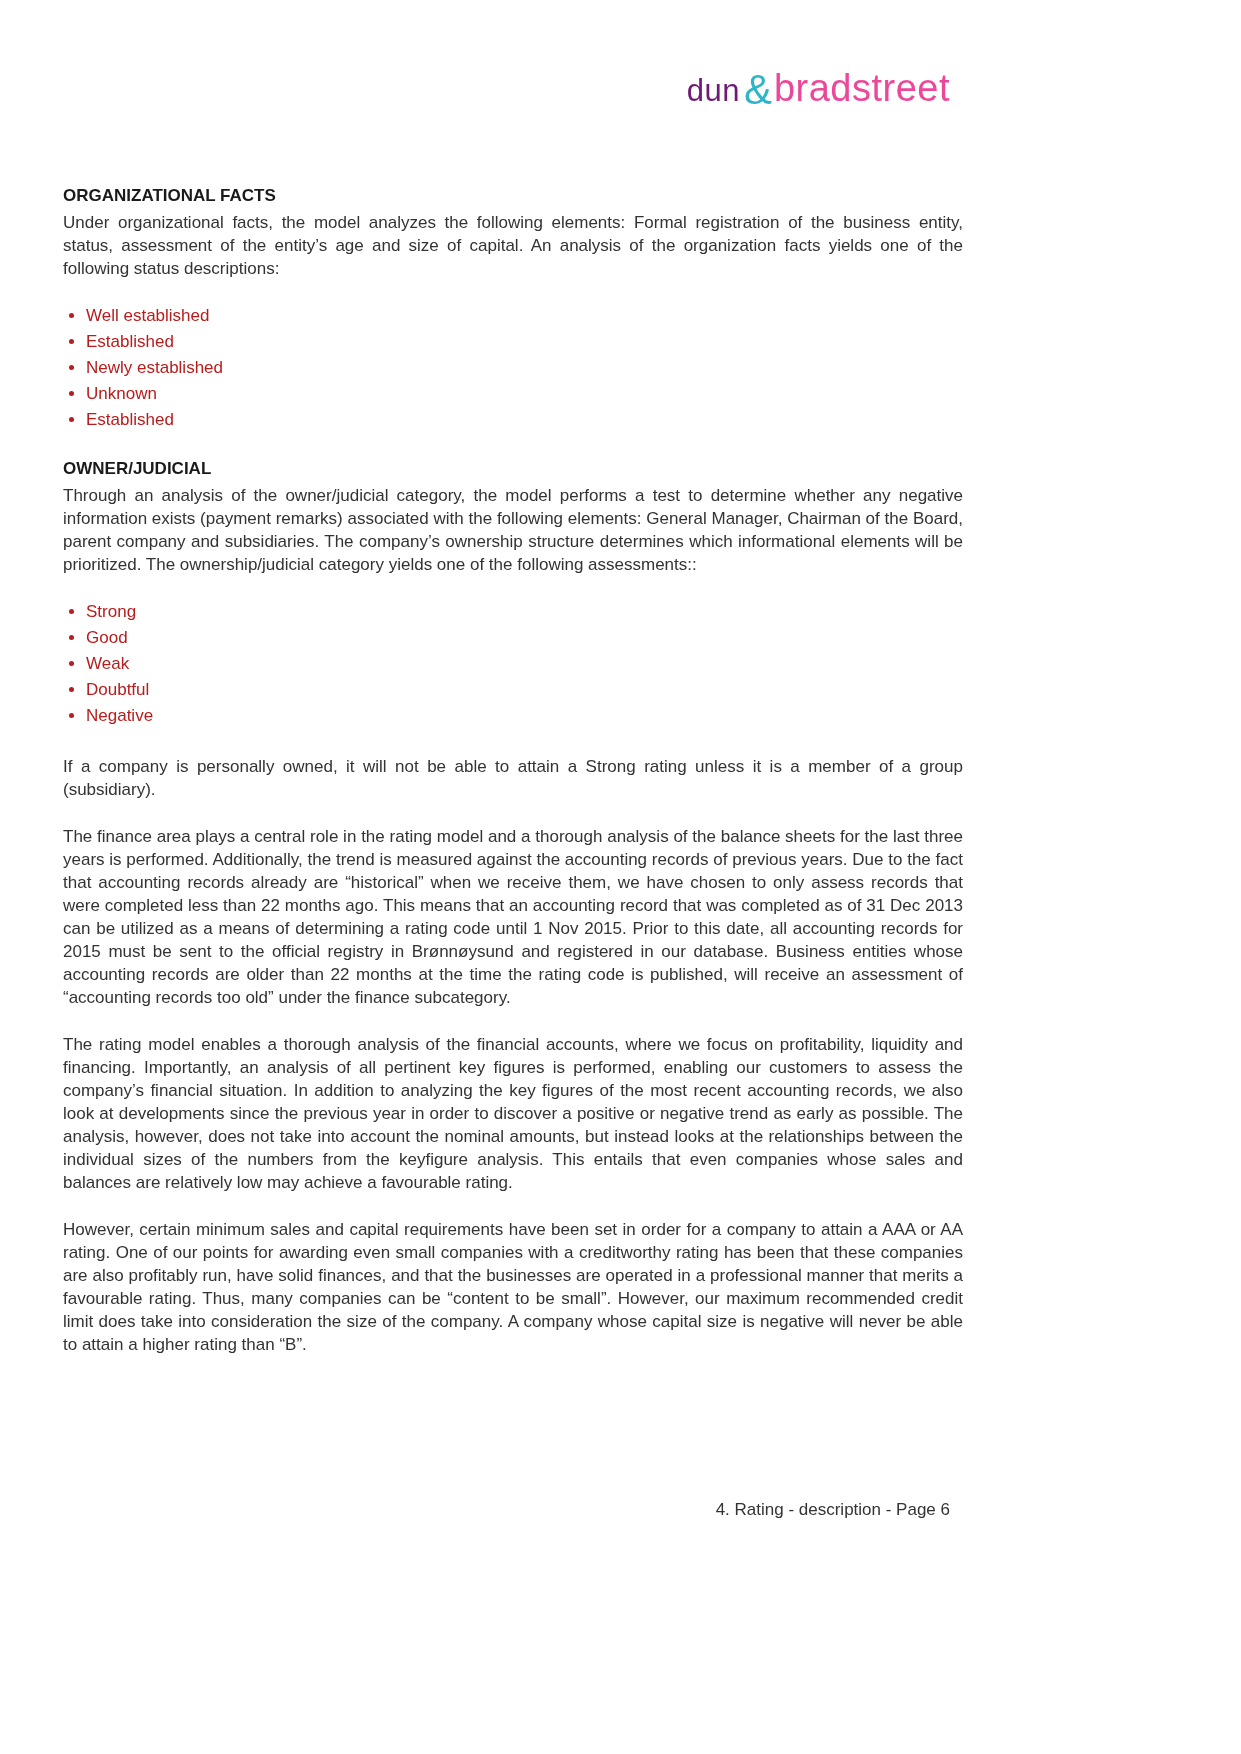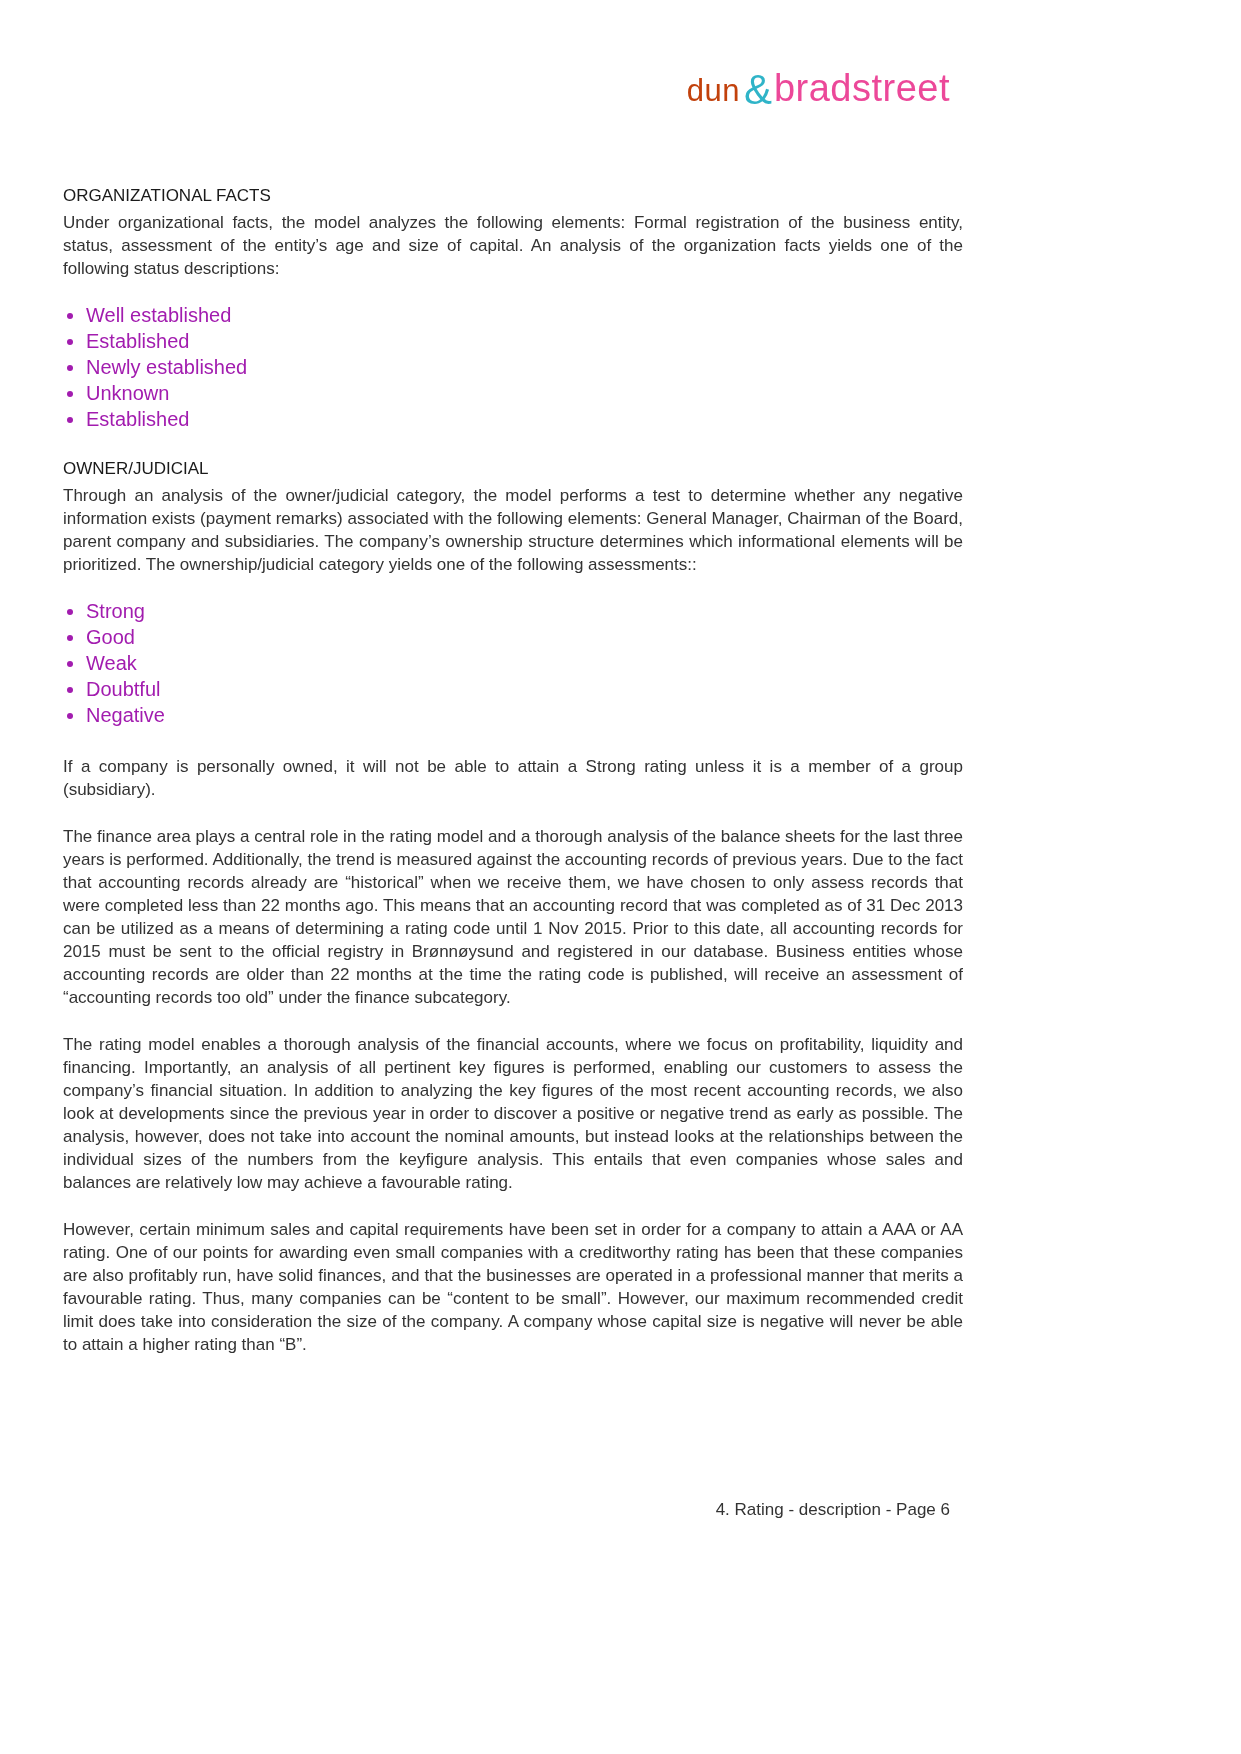--- a/index.html
+++ b/index.html
@@ -24,21 +24,21 @@
     position: absolute;
     top: 66px;
     right: 291px;
     display: flex;
     align-items: baseline;
     line-height: 1;
     white-space: nowrap;
   }
   .logo .dun {
     font-size: 31px;
-    color: #c2410c;
+    color: #701a75;
     letter-spacing: 0.5px;
   }
   .logo .amp {
     font-size: 42px;
     color: #2fb4c8;
     margin: 0 2px 0 4px;
     position: relative;
     top: 3px;
     font-weight: 400;
   }
@@ -57,40 +57,40 @@
   }
   .page-title {
     font-size: 29px;
     font-weight: bold;
     color: #1c1c1c;
     letter-spacing: -0.5px;
     margin-bottom: 36px;
   }
   .section h3 {
     font-size: 17px;
-    font-weight: normal;
+    font-weight: bold;
     color: #1a1a1a;
     margin-bottom: 5px;
   }
   .section p {
     font-size: 17px;
     line-height: 23px;
     text-align: justify;
     color: #333333;
     margin-bottom: 24px;
   }
   .section ul {
     list-style: disc;
     padding-left: 23px;
     margin: 0 0 28px 0;
   }
   .section ul li {
-    font-size: 20px;
+    font-size: 17px;
     line-height: 23px;
-    color: #a21caf;
+    color: #b91c1c;
     margin-bottom: 3px;
   }
   .section { margin-bottom: 8px; }
 
   
   .footer {
     position: absolute;
     top: 1500px;
     right: 291px;
     font-size: 17px;

